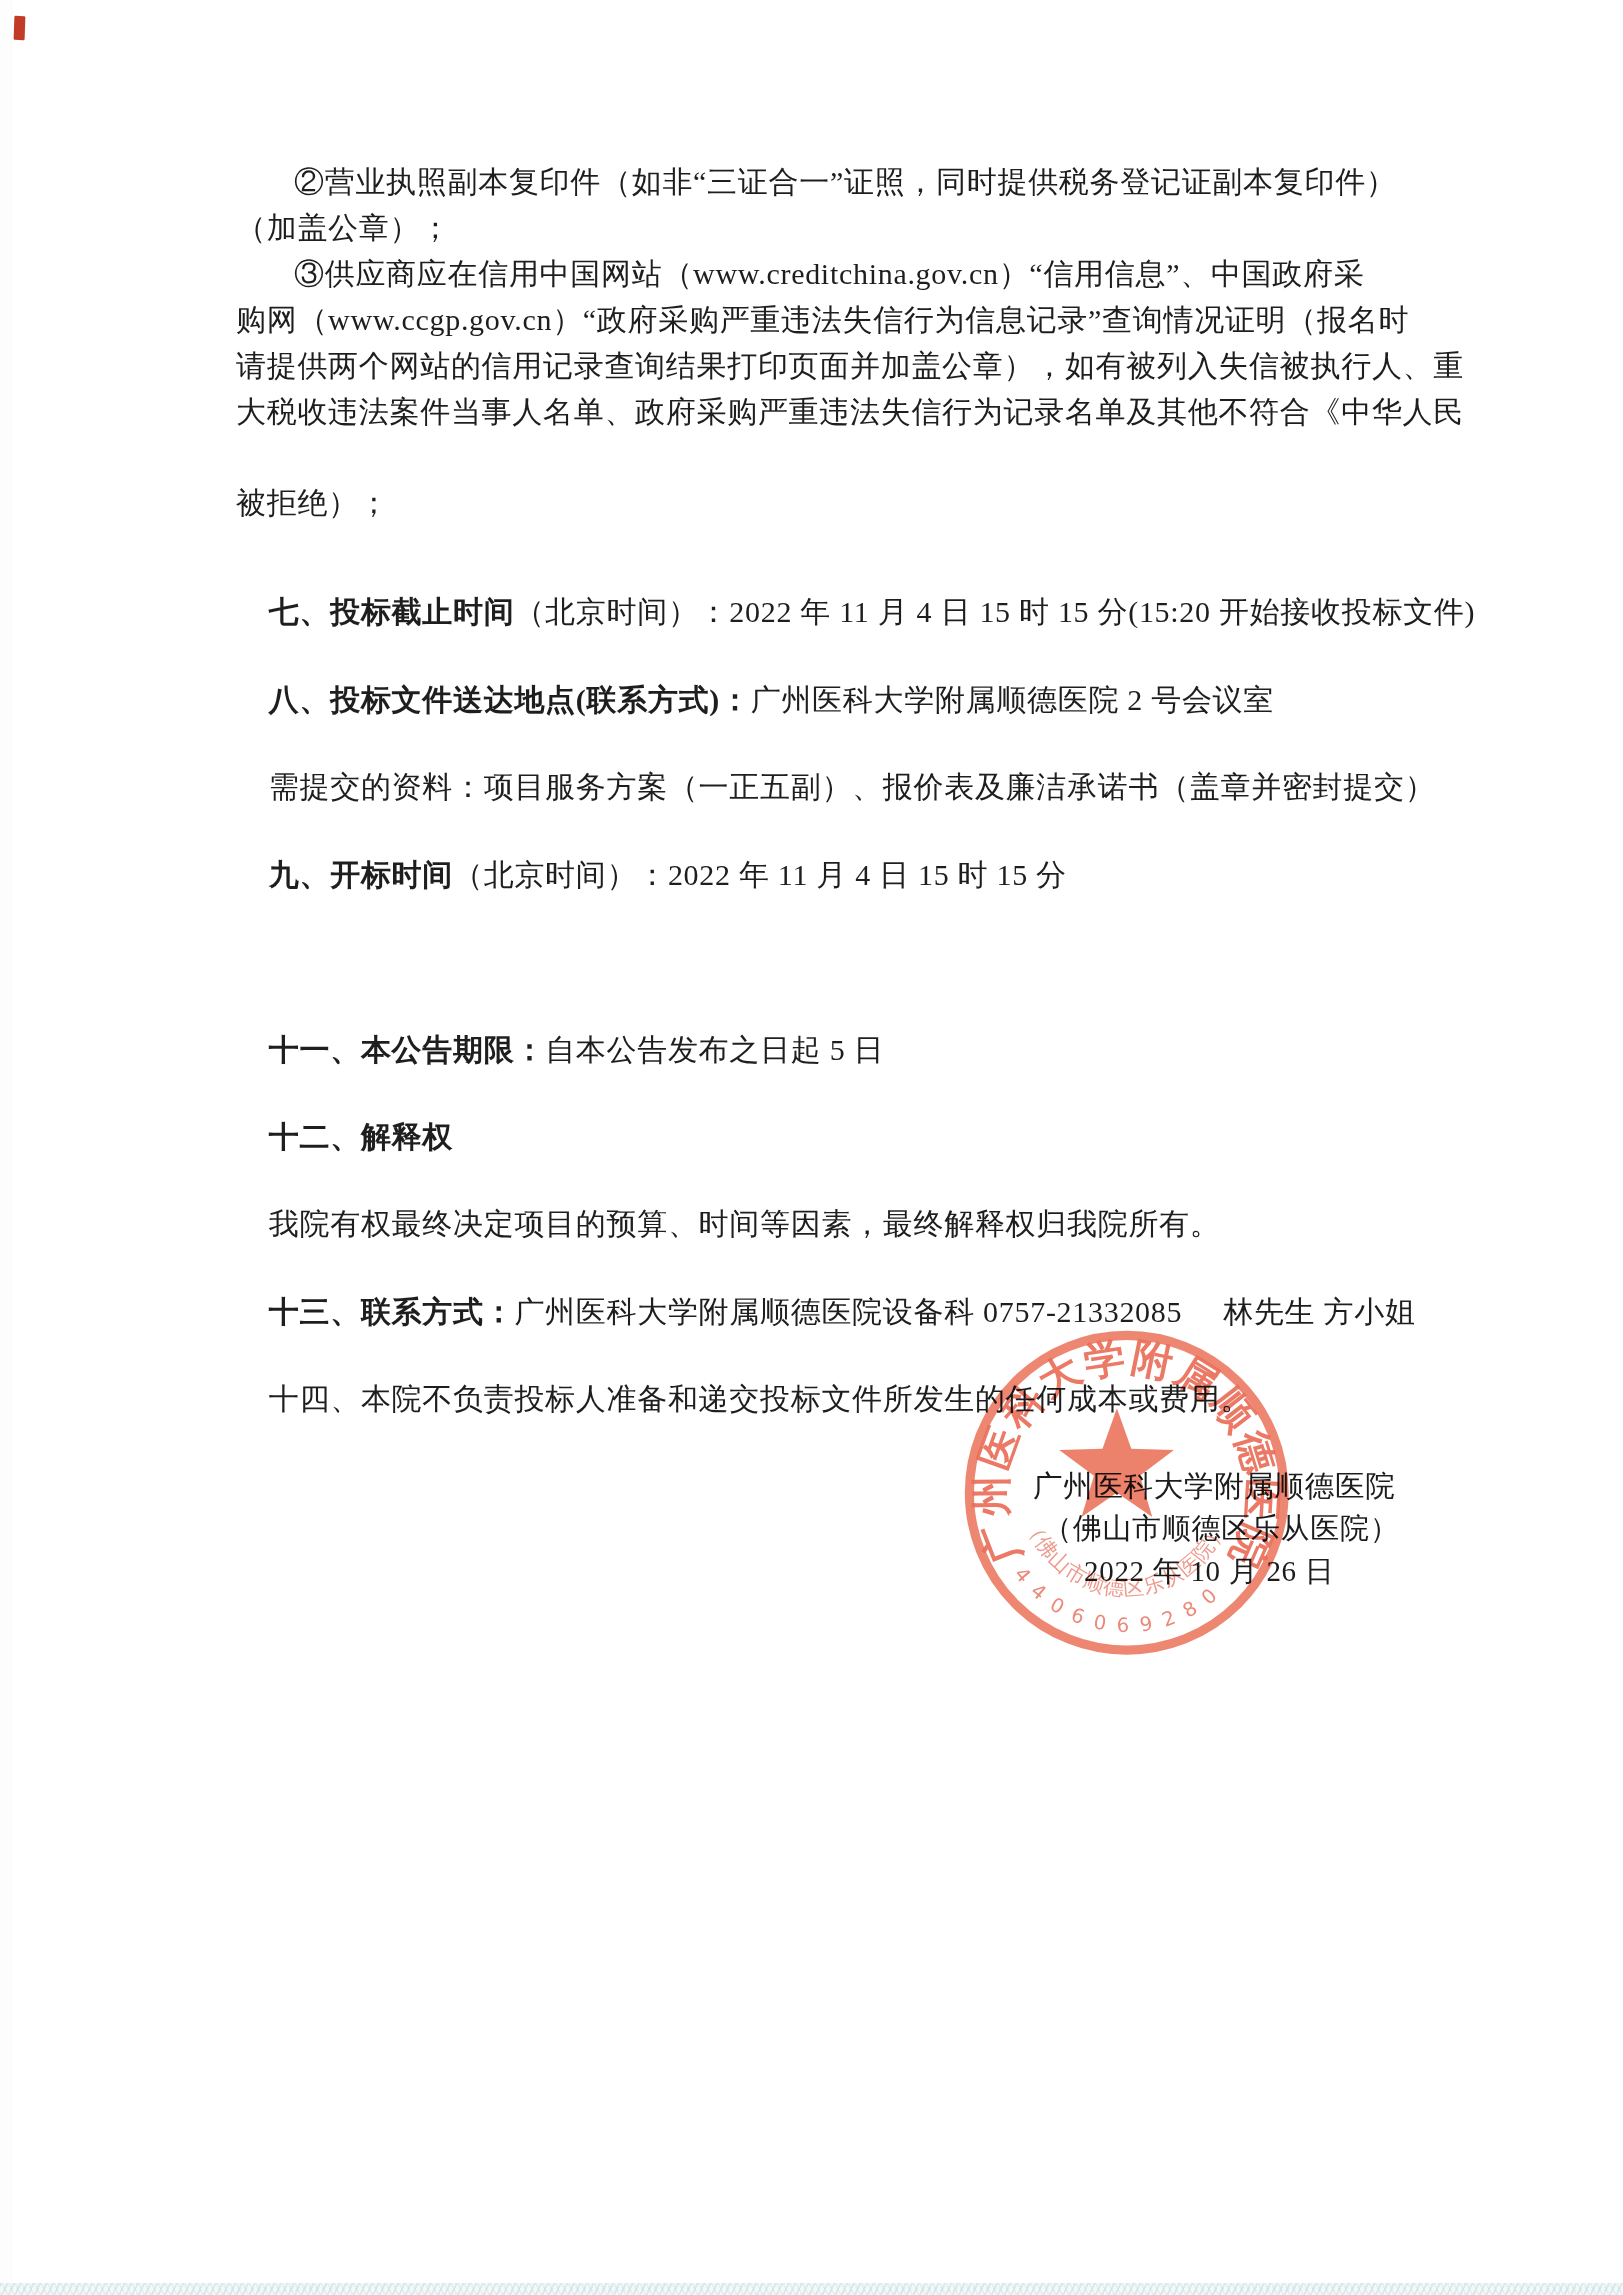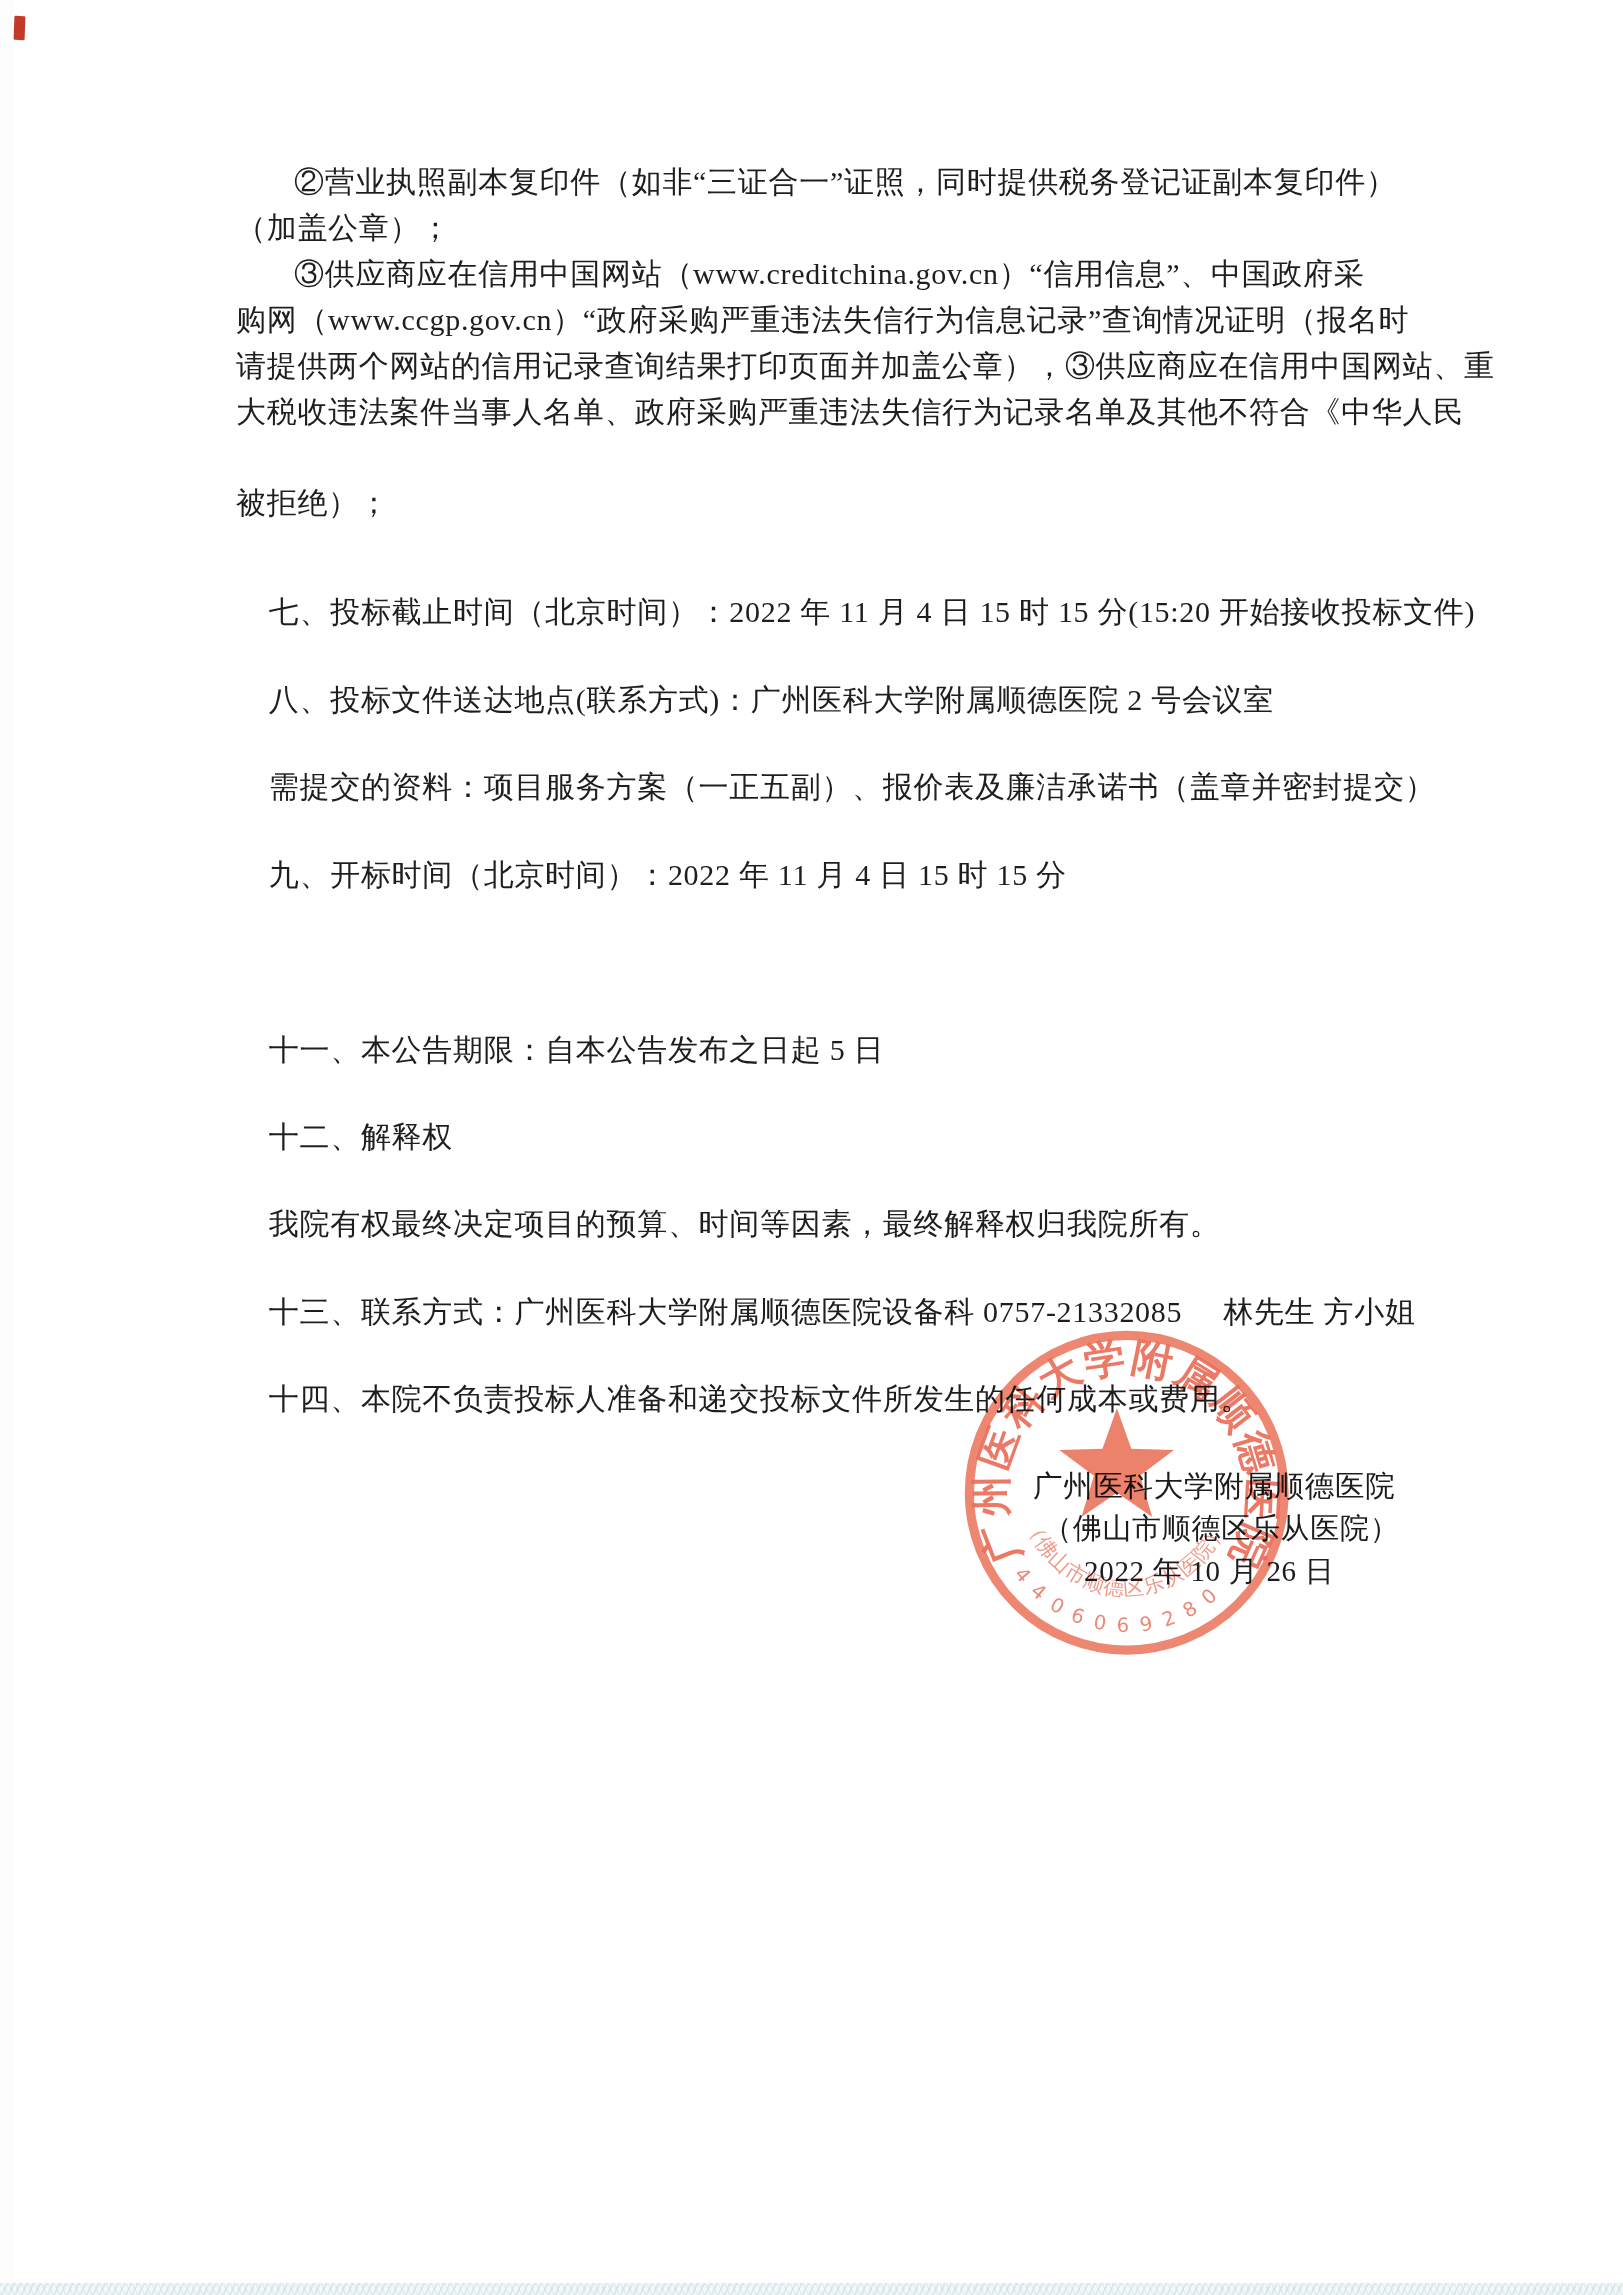--- a/index.html
+++ b/index.html
@@ -27,21 +27,21 @@
     background:
       repeating-linear-gradient(115deg, rgba(190,216,220,.45) 0 2px, rgba(255,255,255,0) 2px 5.9px),
       repeating-linear-gradient(65deg, rgba(208,228,232,.40) 0 2px, rgba(255,255,255,0) 2px 5.9px),
       #f4f8f9;
   }
   .line{
     position:absolute;left:236px;
     font-size:30px;line-height:1.30;letter-spacing:0.7px;
     white-space:pre;color:#1e1e1e;
   }
-  .line .b{font-weight:400;}
+  .line .b{font-weight:700;}
   .indent{padding-left:58px;}
   .sig{
     position:absolute;font-size:29px;line-height:1.25;letter-spacing:0.7px;
     white-space:pre;color:#1c1c1c;
   }
   .stamp{
     position:absolute;left:953px;top:1319px;width:354px;height:354px;
     mix-blend-mode:multiply;opacity:.88;
   }
 </style>
@@ -50,21 +50,21 @@
 
 <div class="page">
 
   <div class="edge-left"></div>
   <div class="corner-mark"></div>
 
   <div class="line indent" style="top:162px">②营业执照副本复印件（如非“三证合一”证照，同时提供税务登记证副本复印件）</div>
   <div class="line" style="top:208px">（加盖公章）；</div>
   <div class="line" style="top:300px">购网（www.ccgp.gov.cn）“政府采购严重违法失信行为信息记录”查询情况证明（报名时</div>
   <div class="line indent" style="top:254px">③供应商应在信用中国网站（www.creditchina.gov.cn）“信用信息”、中国政府采</div>
-  <div class="line" style="top:346px">请提供两个网站的信用记录查询结果打印页面并加盖公章），③供应商应在信用中国网站、重</div>
+  <div class="line" style="top:346px">请提供两个网站的信用记录查询结果打印页面并加盖公章），如有被列入失信被执行人、重</div>
   <div class="line" style="top:392px">大税收违法案件当事人名单、政府采购严重违法失信行为记录名单及其他不符合《中华人民</div>
   <div class="line" style="top:483px">被拒绝）；</div>
 
   <div class="line" style="top:553px">
     <span class="b">七、投标截止时间</span><span>（北京时间）：2022 年 11 月 4 日 15 时 15 分(15:20 开始接收投标文件)</span>
   </div>
   <div class="line" style="top:641px">
     <span class="b">八、投标文件送达地点(联系方式)：</span><span>广州医科大学附属顺德医院 2 号会议室</span>
   </div>
   <div class="line" style="top:728px">

